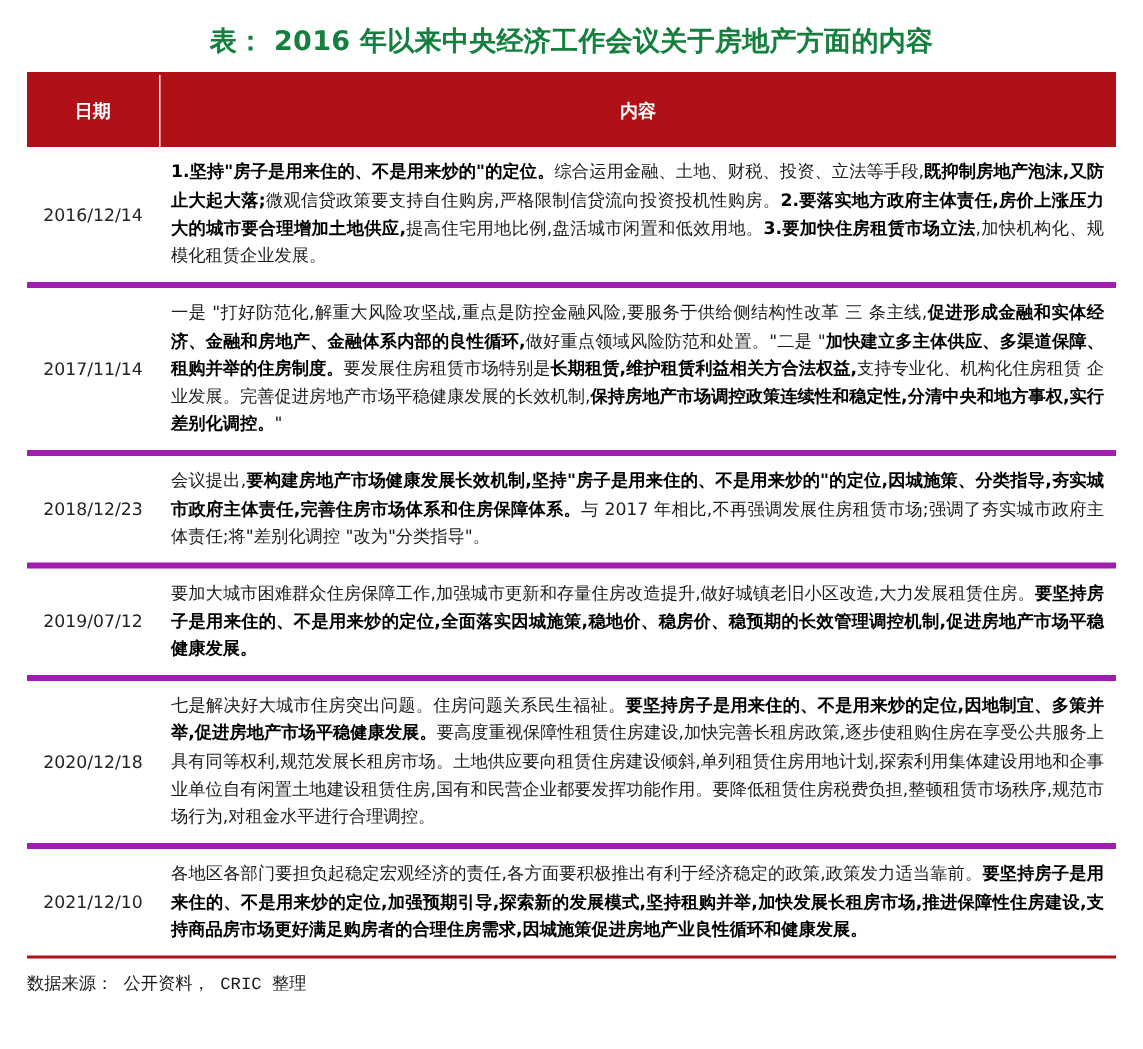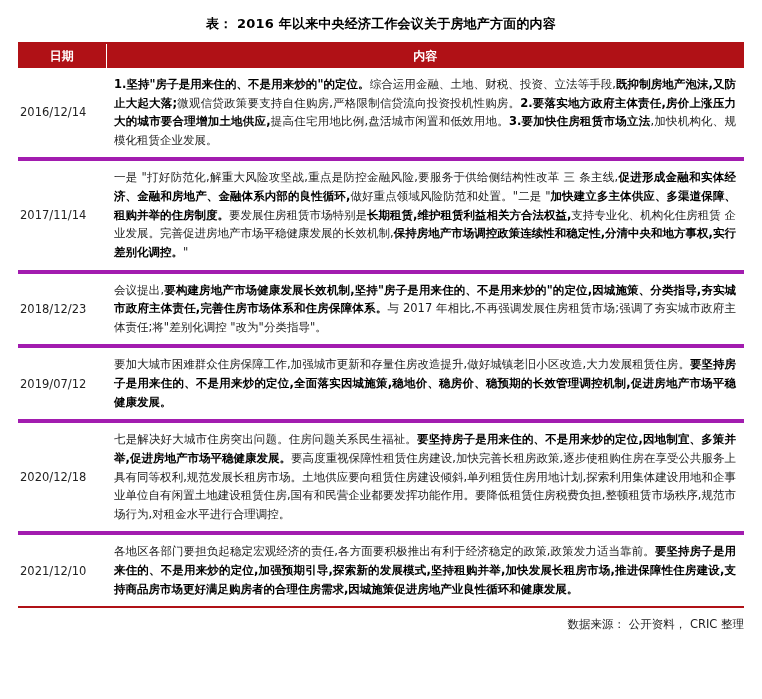--- a/index.html
+++ b/index.html
@@ -16,76 +16,77 @@
   }
   .page {
     position: relative;
     width: 762px;
     height: 699px;
     box-sizing: border-box;
     padding: 10px 18px 0 18px;
   }
   .doc-title {
     text-align: center;
-    font-size: 13px;
+    font-size: 18px;
     font-weight: bold;
-    color: #000000;
+    color: #15803d;
     letter-spacing: 0.2px;
     margin: 6px 0 9px 0;
     line-height: 1.3;
   }
   table.main {
     width: 726px;
     border-collapse: collapse;
     table-layout: fixed;
     border-top: 2px solid #b01116;
     border-bottom: 2px solid #b01116;
   }
   table.main col.c-date { width: 88px; }
   table.main col.c-content { width: 638px; }
   thead th {
     background: #b01116;
     color: #ffffff;
     font-size: 12px;
     font-weight: bold;
     height: 24px;
     line-height: 24px;
-    padding: 0;
+    padding: 12px;
     text-align: center;
     border-right: 1px solid #ffffff;
   }
   thead th:last-child { border-right: none; }
   tbody td {
     border-top: 4px solid #a21caf;
     vertical-align: middle;
     padding: 7px 8px 8px 8px;
     font-size: 11.5px;
     line-height: 1.62;
     color: #1b1b1b;
   }
   tbody tr:first-child td { border-top: none; }
   td.date {
+    text-align: center;
     font-size: 11.5px;
     color: #222;
     padding: 7px 2px;
     vertical-align: middle;
     white-space: nowrap;
   }
   td.content {
     text-align: justify;
     text-justify: inter-ideograph;
   }
   td.content b { font-weight: bold; color: #000; }
   .footer {
     width: 726px;
-    text-align: right;
     font-size: 11.5px;
     color: #1b1b1b;
     margin-top: 9px;
     padding-right: 2px;
+    font-family: Liberation Mono, monospace;
   }
 </style>
 </head>
 <body>
 
 <div class="page">
 
   <div class="doc-title">表： 2016 年以来中央经济工作会议关于房地产方面的内容</div>
 
   <table class="main">

